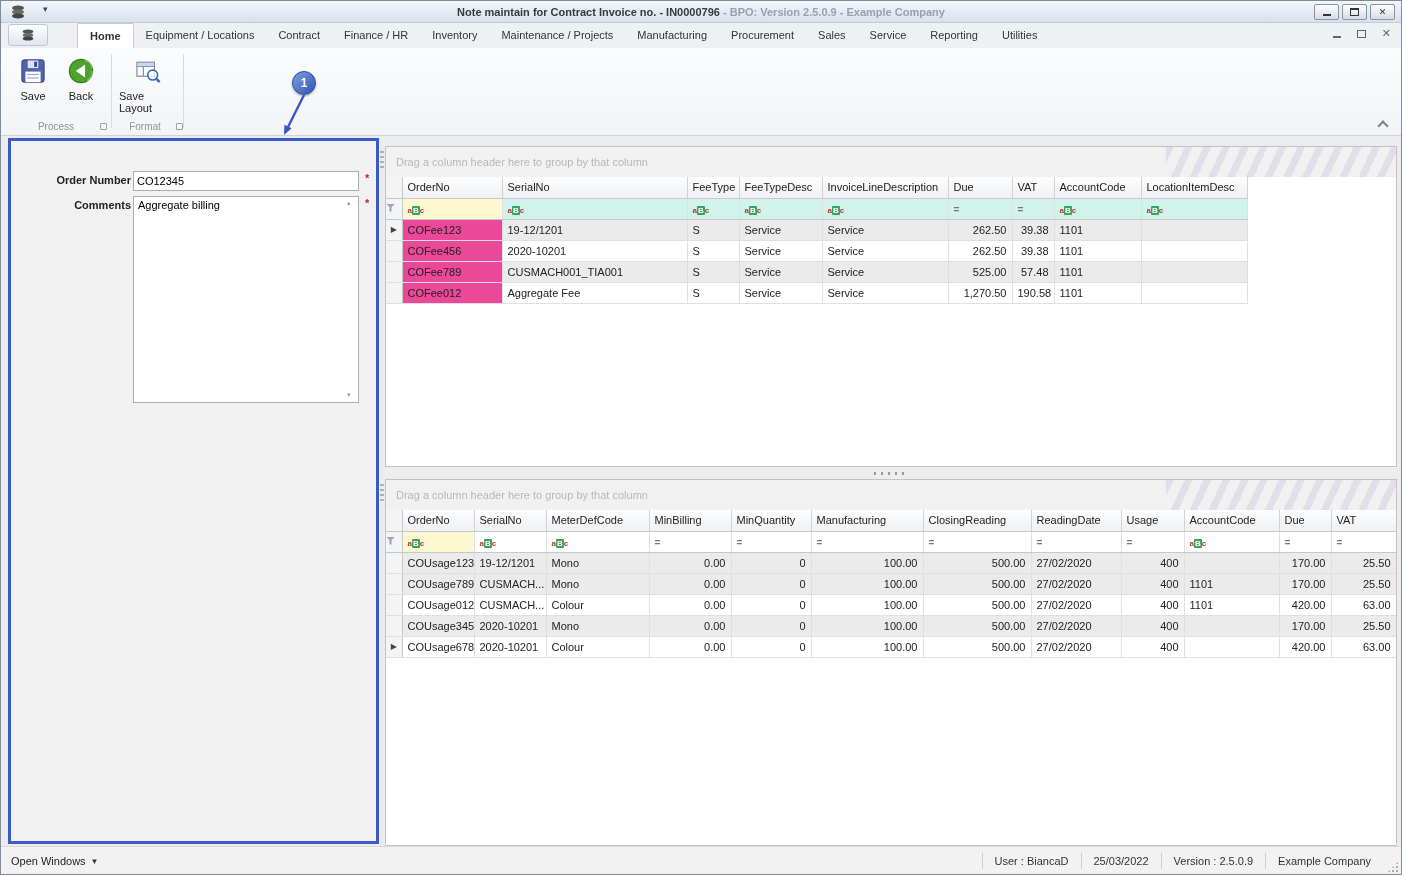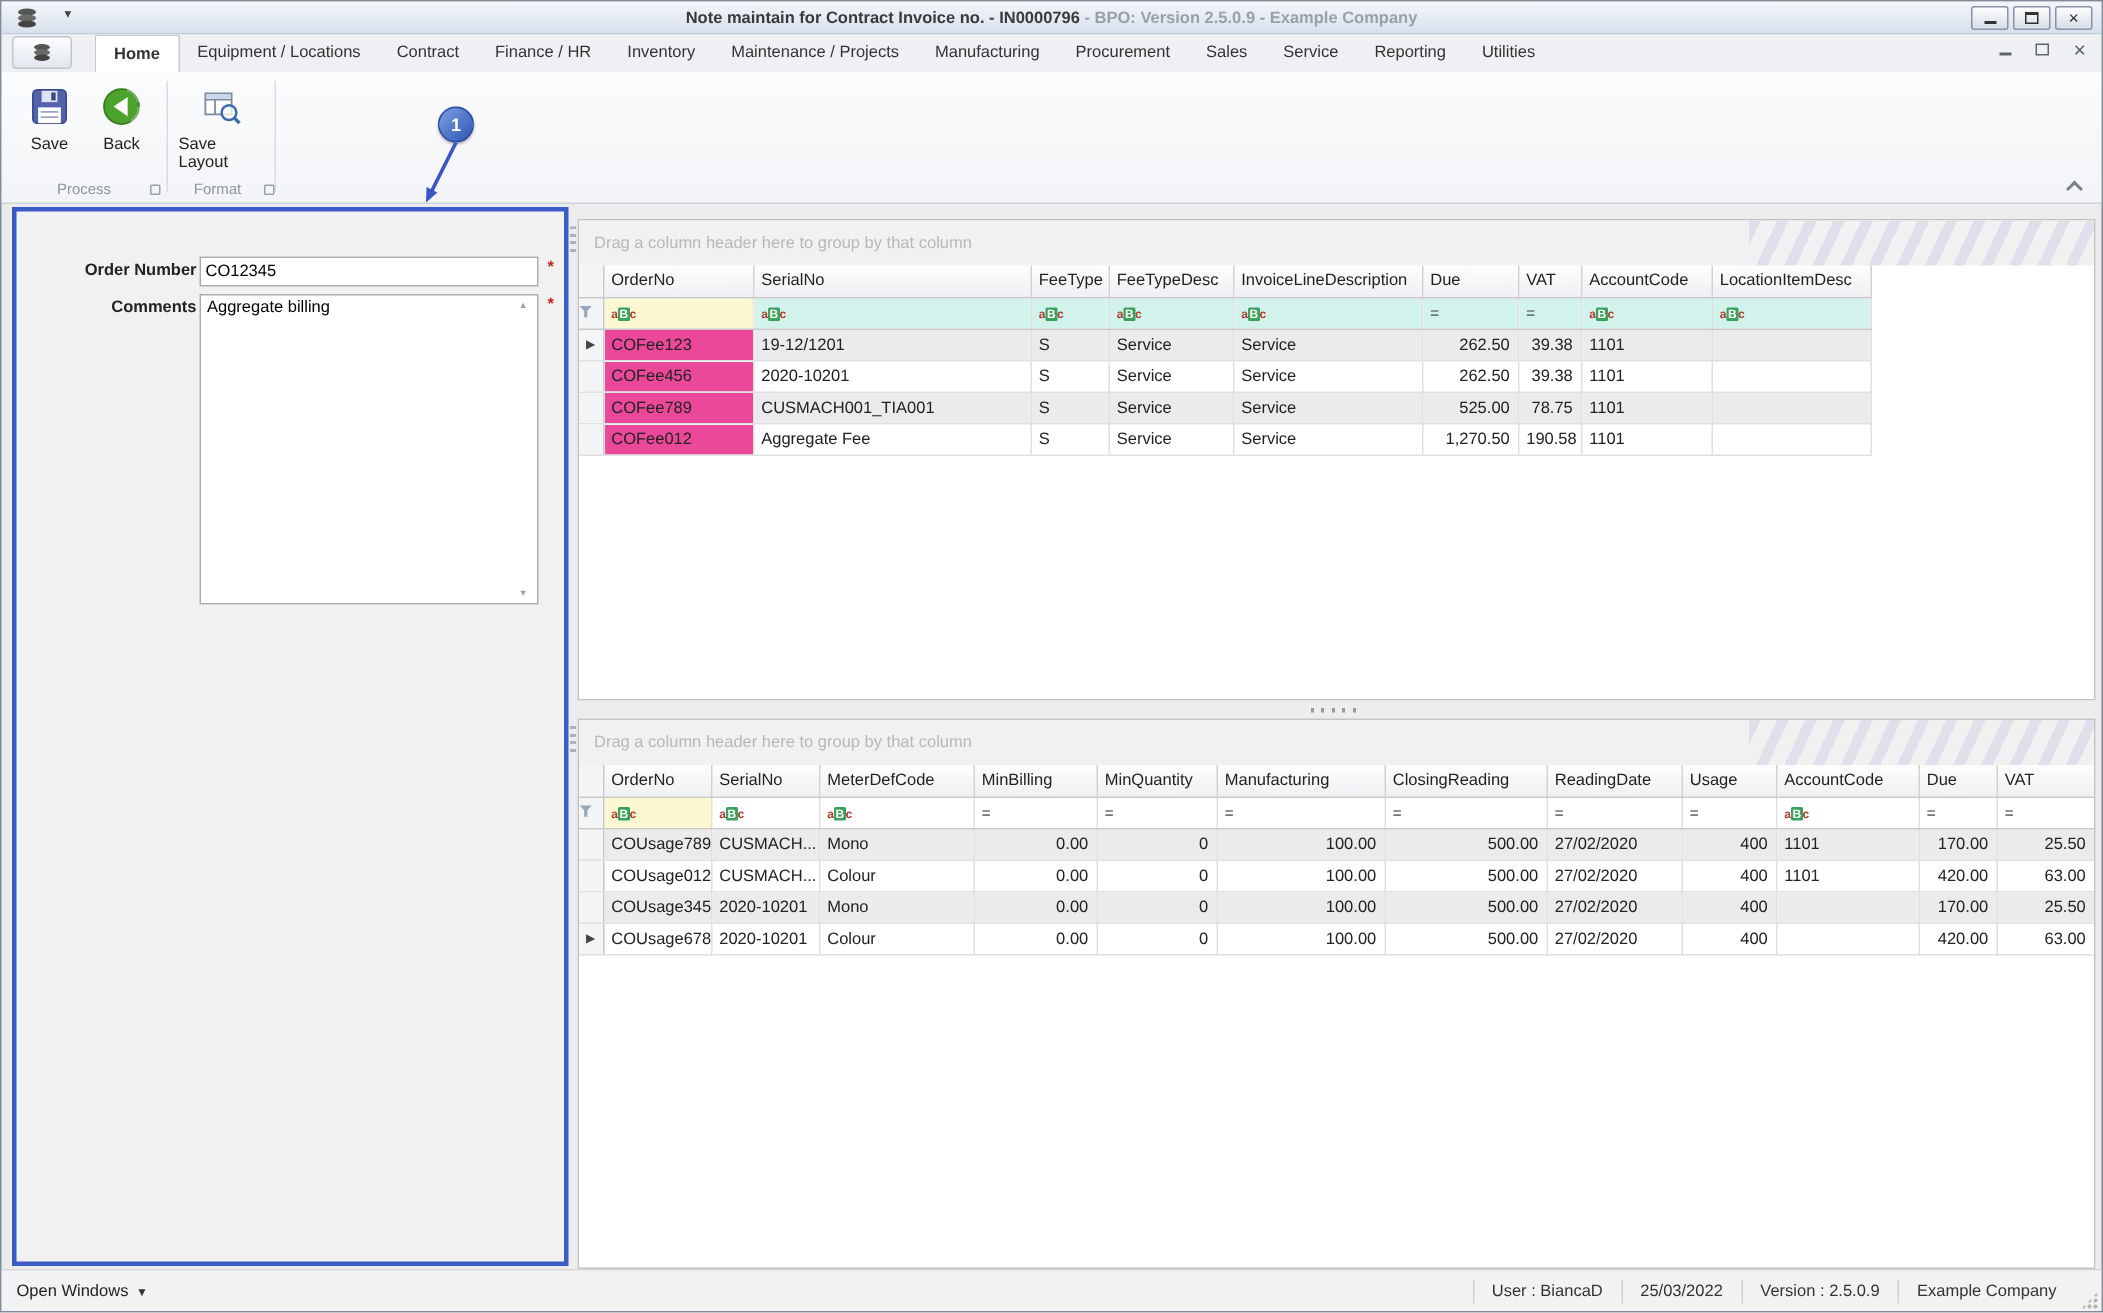--- a/index.html
+++ b/index.html
@@ -23,21 +23,21 @@
           background:linear-gradient(#fdfdfe,#d7dde6); display:flex; align-items:center;
           justify-content:center; color:#333; font-size:9px; cursor:default; }
   .glyph-min { display:inline-block; width:8px; height:7px; border-bottom:2px solid #333; }
   .glyph-max { display:inline-block; width:9px; height:8px; border:1px solid #333; border-top-width:2px; }
 
   
   .ribbon-tabs { position:absolute; left:0; top:22px; width:100%; height:25px; background:#eef0f4; }
   .app-button { position:absolute; left:7px; top:1px; width:40px; height:22px;
                 border:1px solid #bfc6cf; border-radius:3px;
                 background:linear-gradient(#fcfdfe,#e2e7ee); display:flex; align-items:center; justify-content:center; }
-  .tab-strip { position:absolute; left:62px; top:0; height:25px; display:flex; }
+  .tab-strip { position:absolute; left:76px; top:0; height:25px; display:flex; }
   .tab { padding:0 12px; line-height:24px; color:#333; cursor:default; white-space:nowrap; }
   .tab.active { background:#fff; border:1px solid #c6c9ce; border-bottom:none;
                 border-radius:2px 2px 0 0; font-weight:bold; }
   .mdi-btns { position:absolute; right:10px; top:4px; display:flex; gap:16px; color:#5f6670; align-items:center; }
   .mdi-btns .glyph-min { border-color:#5f6670; }
   .mdi-btns .glyph-max { border-color:#5f6670; border-top-width:1px; }
   .mdi-close { font-size:11px; }
 
   
   .ribbon-body { position:absolute; left:0; top:47px; width:100%; height:88px;
@@ -306,21 +306,21 @@
             <td></td>
           </tr>
           <tr class="odd">
             <td class="ind"></td>
             <td>COFee789</td>
             <td>CUSMACH001_TIA001</td>
             <td>S</td>
             <td>Service</td>
             <td>Service</td>
             <td>525.00</td>
-            <td>78.75</td>
+            <td>57.48</td>
             <td>1101</td>
             <td></td>
           </tr>
           <tr class="even">
             <td class="ind"></td>
             <td>COFee012</td>
             <td>Aggregate Fee</td>
             <td>S</td>
             <td>Service</td>
             <td>Service</td>
@@ -388,20 +388,35 @@
             <td><span class="eq">=</span></td>
             <td><span class="eq">=</span></td>
             <td><span class="abc">a<b>B</b>c</span></td>
             <td><span class="eq">=</span></td>
             <td><span class="eq">=</span></td>
           </tr>
         </thead>
         <tbody>
           <tr class="odd">
             <td class="ind"></td>
+            <td>COUsage123</td>
+            <td>19-12/1201</td>
+            <td>Mono</td>
+            <td>0.00</td>
+            <td>0</td>
+            <td>100.00</td>
+            <td>500.00</td>
+            <td>27/02/2020</td>
+            <td>400</td>
+            <td></td>
+            <td>170.00</td>
+            <td>25.50</td>
+          </tr>
+          <tr class="odd">
+            <td class="ind"></td>
             <td>COUsage789</td>
             <td>CUSMACH...</td>
             <td>Mono</td>
             <td>0.00</td>
             <td>0</td>
             <td>100.00</td>
             <td>500.00</td>
             <td>27/02/2020</td>
             <td>400</td>
             <td>1101</td>

